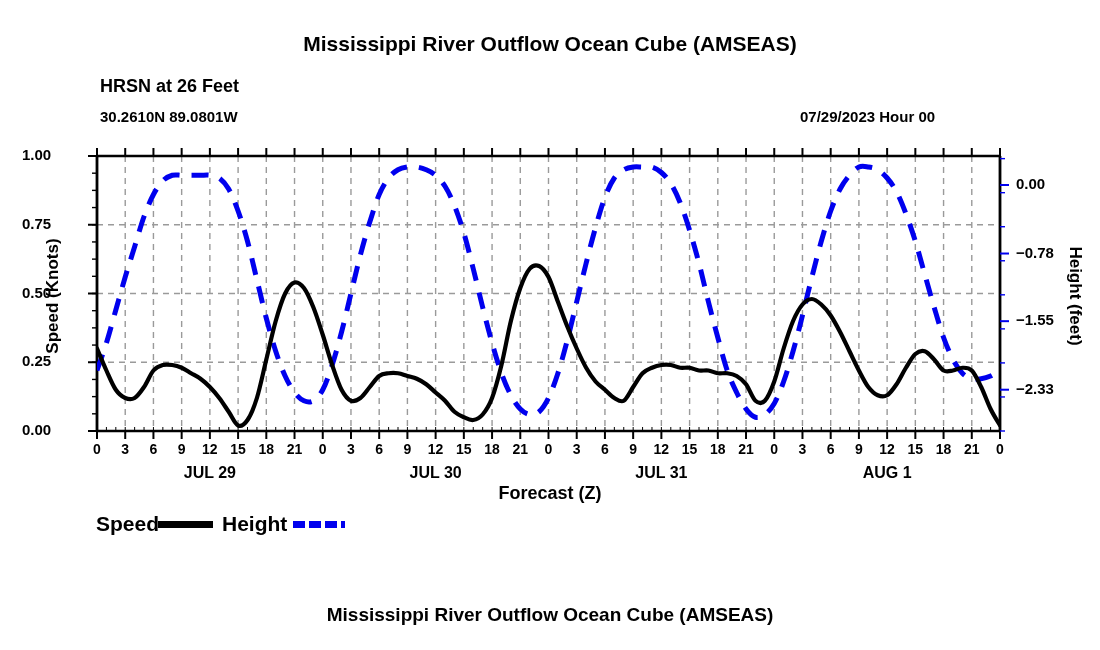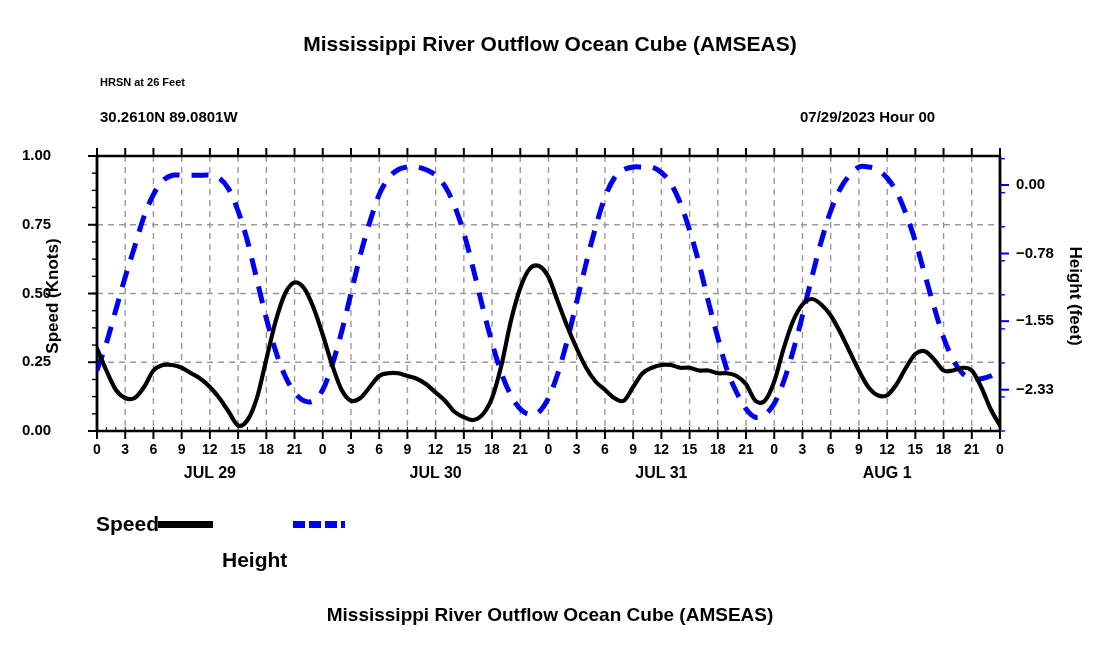--- a/index.html
+++ b/index.html
@@ -46,21 +46,21 @@
   #subtitle-center {
     top: 98px;
     left: 0;
     width: 1100px;
     text-align: center;
     font-size: 20px;
   }
   #station-line {
     top: 72px;
     left: 100px;
-    font-size: 11px;
+    font-size: 18px;
   }
   #coords-line {
     top: 104px;
     left: 100px;
     font-size: 15px;
   }
   #runtime-line {
     top: 104px;
     left: 800px;
     font-size: 15px;
@@ -135,20 +135,21 @@
 
 <div id="figure">
 
   <div class="txt" id="title-top">Mississippi River Outflow Ocean Cube (AMSEAS)</div>
   <div class="txt" id="station-line">HRSN at 26 Feet</div>
   <div class="txt" id="coords-line">30.2610N  89.0801W</div>
   <div class="txt" id="runtime-line">07/29/2023 Hour 00</div>
 
   <div class="txt" id="ylabel-left">Speed (Knots)</div>
   <div class="txt" id="ylabel-right">Height (feet)</div>
+  <div class="txt" id="xaxis-label">Forecast (Z)</div>
 
   <svg id="plot-svg" width="1100" height="650" style="position:absolute;left:0;top:0;">
       <g>
         <line x1="125.21875" y1="152" x2="125.21875" y2="427" stroke="#9a9a9a" stroke-width="1.4" stroke-dasharray="6,5"></line>
         <line x1="153.4375" y1="152" x2="153.4375" y2="427" stroke="#9a9a9a" stroke-width="1.4" stroke-dasharray="6,5"></line>
         <line x1="181.65625" y1="152" x2="181.65625" y2="427" stroke="#9a9a9a" stroke-width="1.4" stroke-dasharray="6,5"></line>
         <line x1="209.875" y1="152" x2="209.875" y2="427" stroke="#9a9a9a" stroke-width="1.4" stroke-dasharray="6,5"></line>
         <line x1="238.09375" y1="152" x2="238.09375" y2="427" stroke="#9a9a9a" stroke-width="1.4" stroke-dasharray="6,5"></line>
         <line x1="266.3125" y1="152" x2="266.3125" y2="427" stroke="#9a9a9a" stroke-width="1.4" stroke-dasharray="6,5"></line>
         <line x1="294.53125" y1="152" x2="294.53125" y2="427" stroke="#9a9a9a" stroke-width="1.4" stroke-dasharray="6,5"></line>
@@ -439,18 +440,18 @@
       <div class="xtick" style="left: 956.781px; top: 437px;">21</div>
       <div class="xtick" style="left: 985px; top: 437px;">0</div>
       <div class="daylabel" style="left: 139.875px; top: 460px;">JUL 29</div>
       <div class="daylabel" style="left: 365.625px; top: 460px;">JUL 30</div>
       <div class="daylabel" style="left: 591.375px; top: 460px;">JUL 31</div>
       <div class="daylabel" style="left: 817.125px; top: 460px;">AUG 1</div>
     </div>
   <div id="legend-layer">
       <div class="legend-label" style="left: 96px; top: 508px;">Speed</div>
       <div class="legend-swatch" style="left: 158px; top: 517px; width: 55px; background: rgb(0, 0, 0);"></div>
-      <div class="legend-label" style="left: 222px; top: 508px; margin-top: 36px;">Height</div>
+      <div class="legend-label" style="left: 222px; top: 508px;">Height</div>
       <div class="legend-swatch" style="left: 293px; top: 517px; width: 52px; background: repeating-linear-gradient(to right, rgb(0, 0, 238) 0px, rgb(0, 0, 238) 12px, rgb(255, 255, 255) 12px, rgb(255, 255, 255) 16px);"></div>
     </div>
 
   <div class="txt" id="title-bottom">Mississippi River Outflow Ocean Cube (AMSEAS)</div>
 </div>
 
 </body></html>

